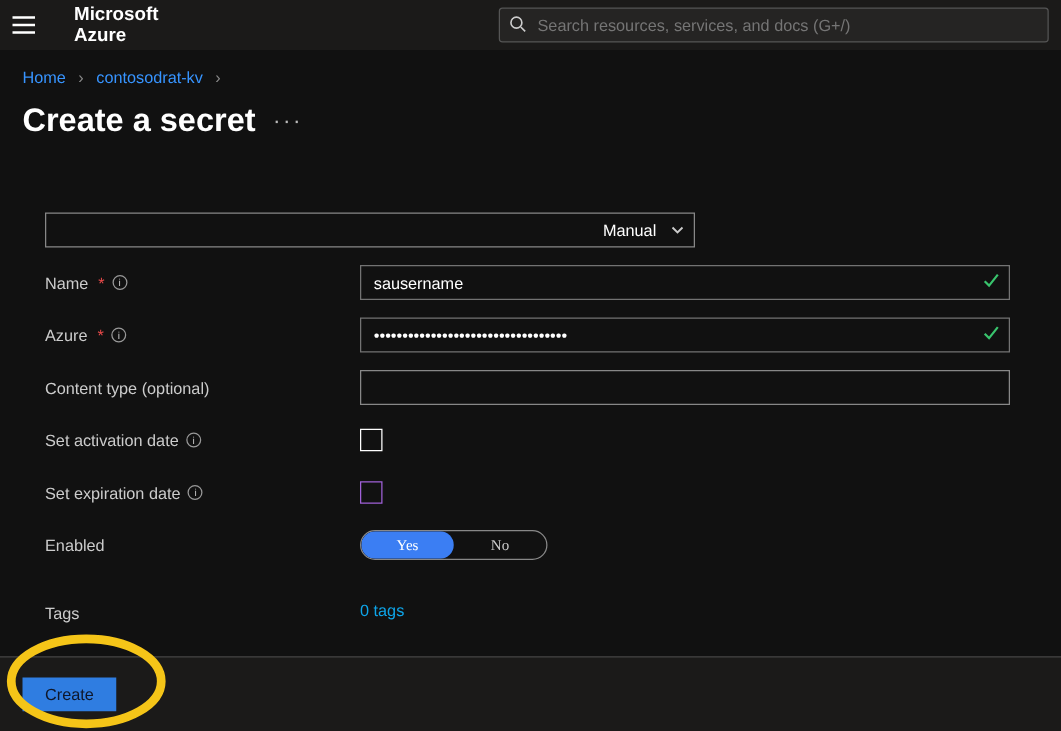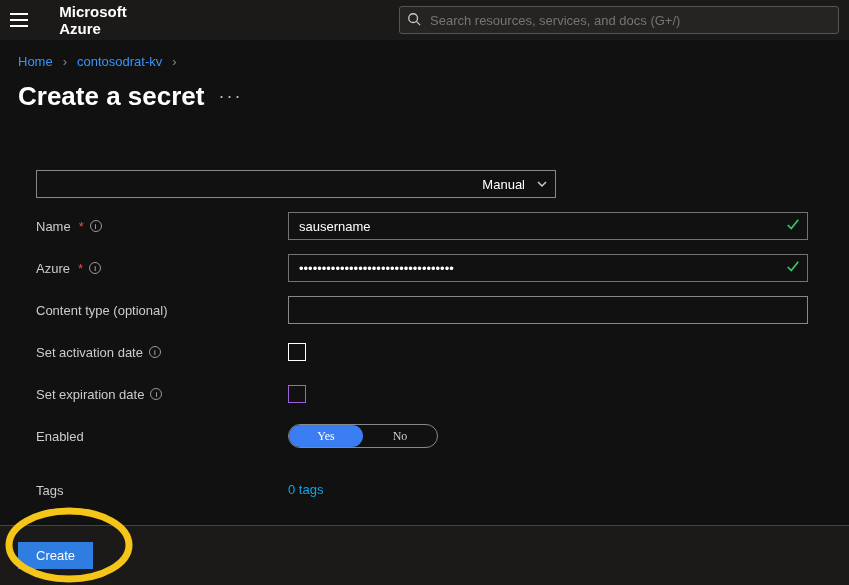--- a/index.html
+++ b/index.html
@@ -202,21 +202,21 @@
     bottom: 0; left: 0; right: 0;
     height: 60px;
     border-top: 1px solid #444;
     background: #1b1a19;
     display: flex;
     align-items: center;
     padding: 0 18px;
   }
   .create-btn {
     background: #2f7de1;
-    color: #ffffff;
+    color: #0f172a;
     border: none;
     font-size: 13px;
     padding: 6px 18px;
     cursor: pointer;
   }
   .highlight-ring {
     position: absolute;
     left: -6px;
     top: 500px;
     width: 155px;

